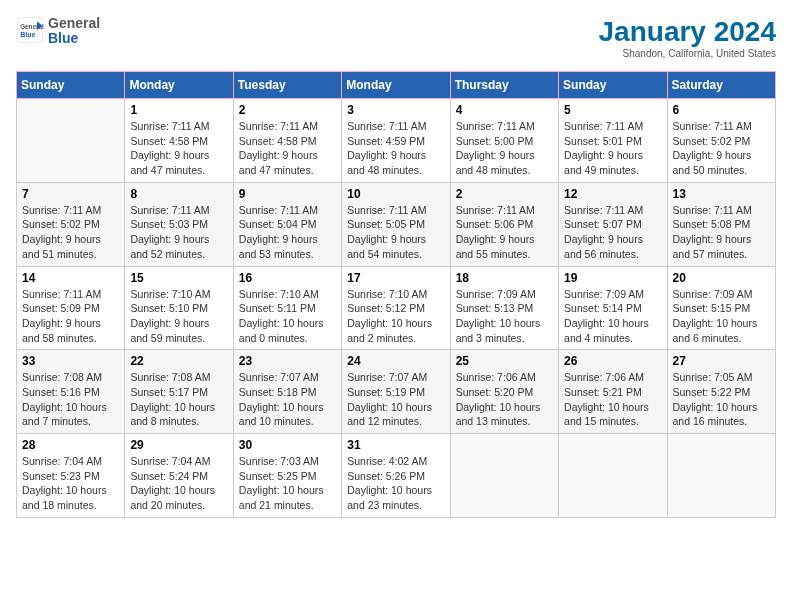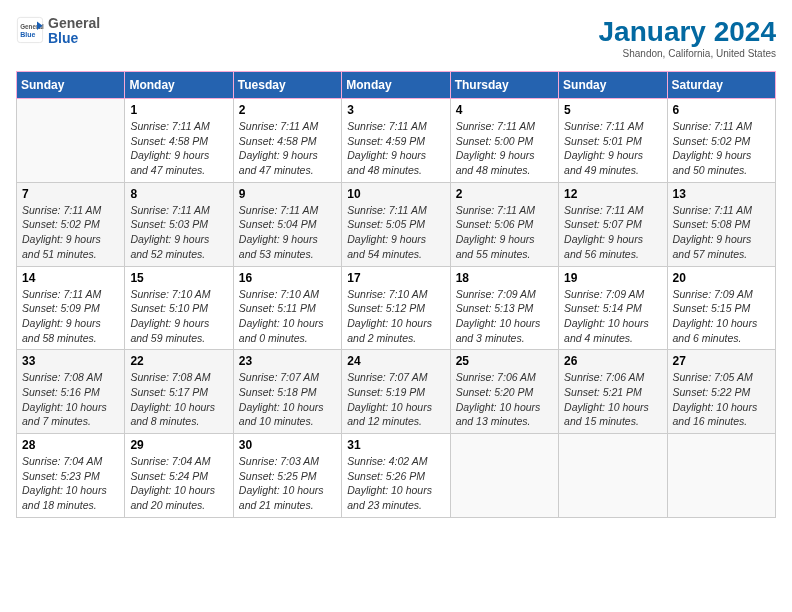--- a/index.html
+++ b/index.html
@@ -72,21 +72,20 @@
     }
     .day-number {
       font-weight: bold;
       font-size: 12px;
       margin-bottom: 2px;
     }
     .day-info {
       color: #333;
       font-size: 10.5px;
       line-height: 1.4;
-      font-style: italic;
     }
     .empty-cell {
       background: #f9f9f9 !important;
     }
   </style>
 </head>
 <body>
 
 <div class="header">
   <div class="logo">

